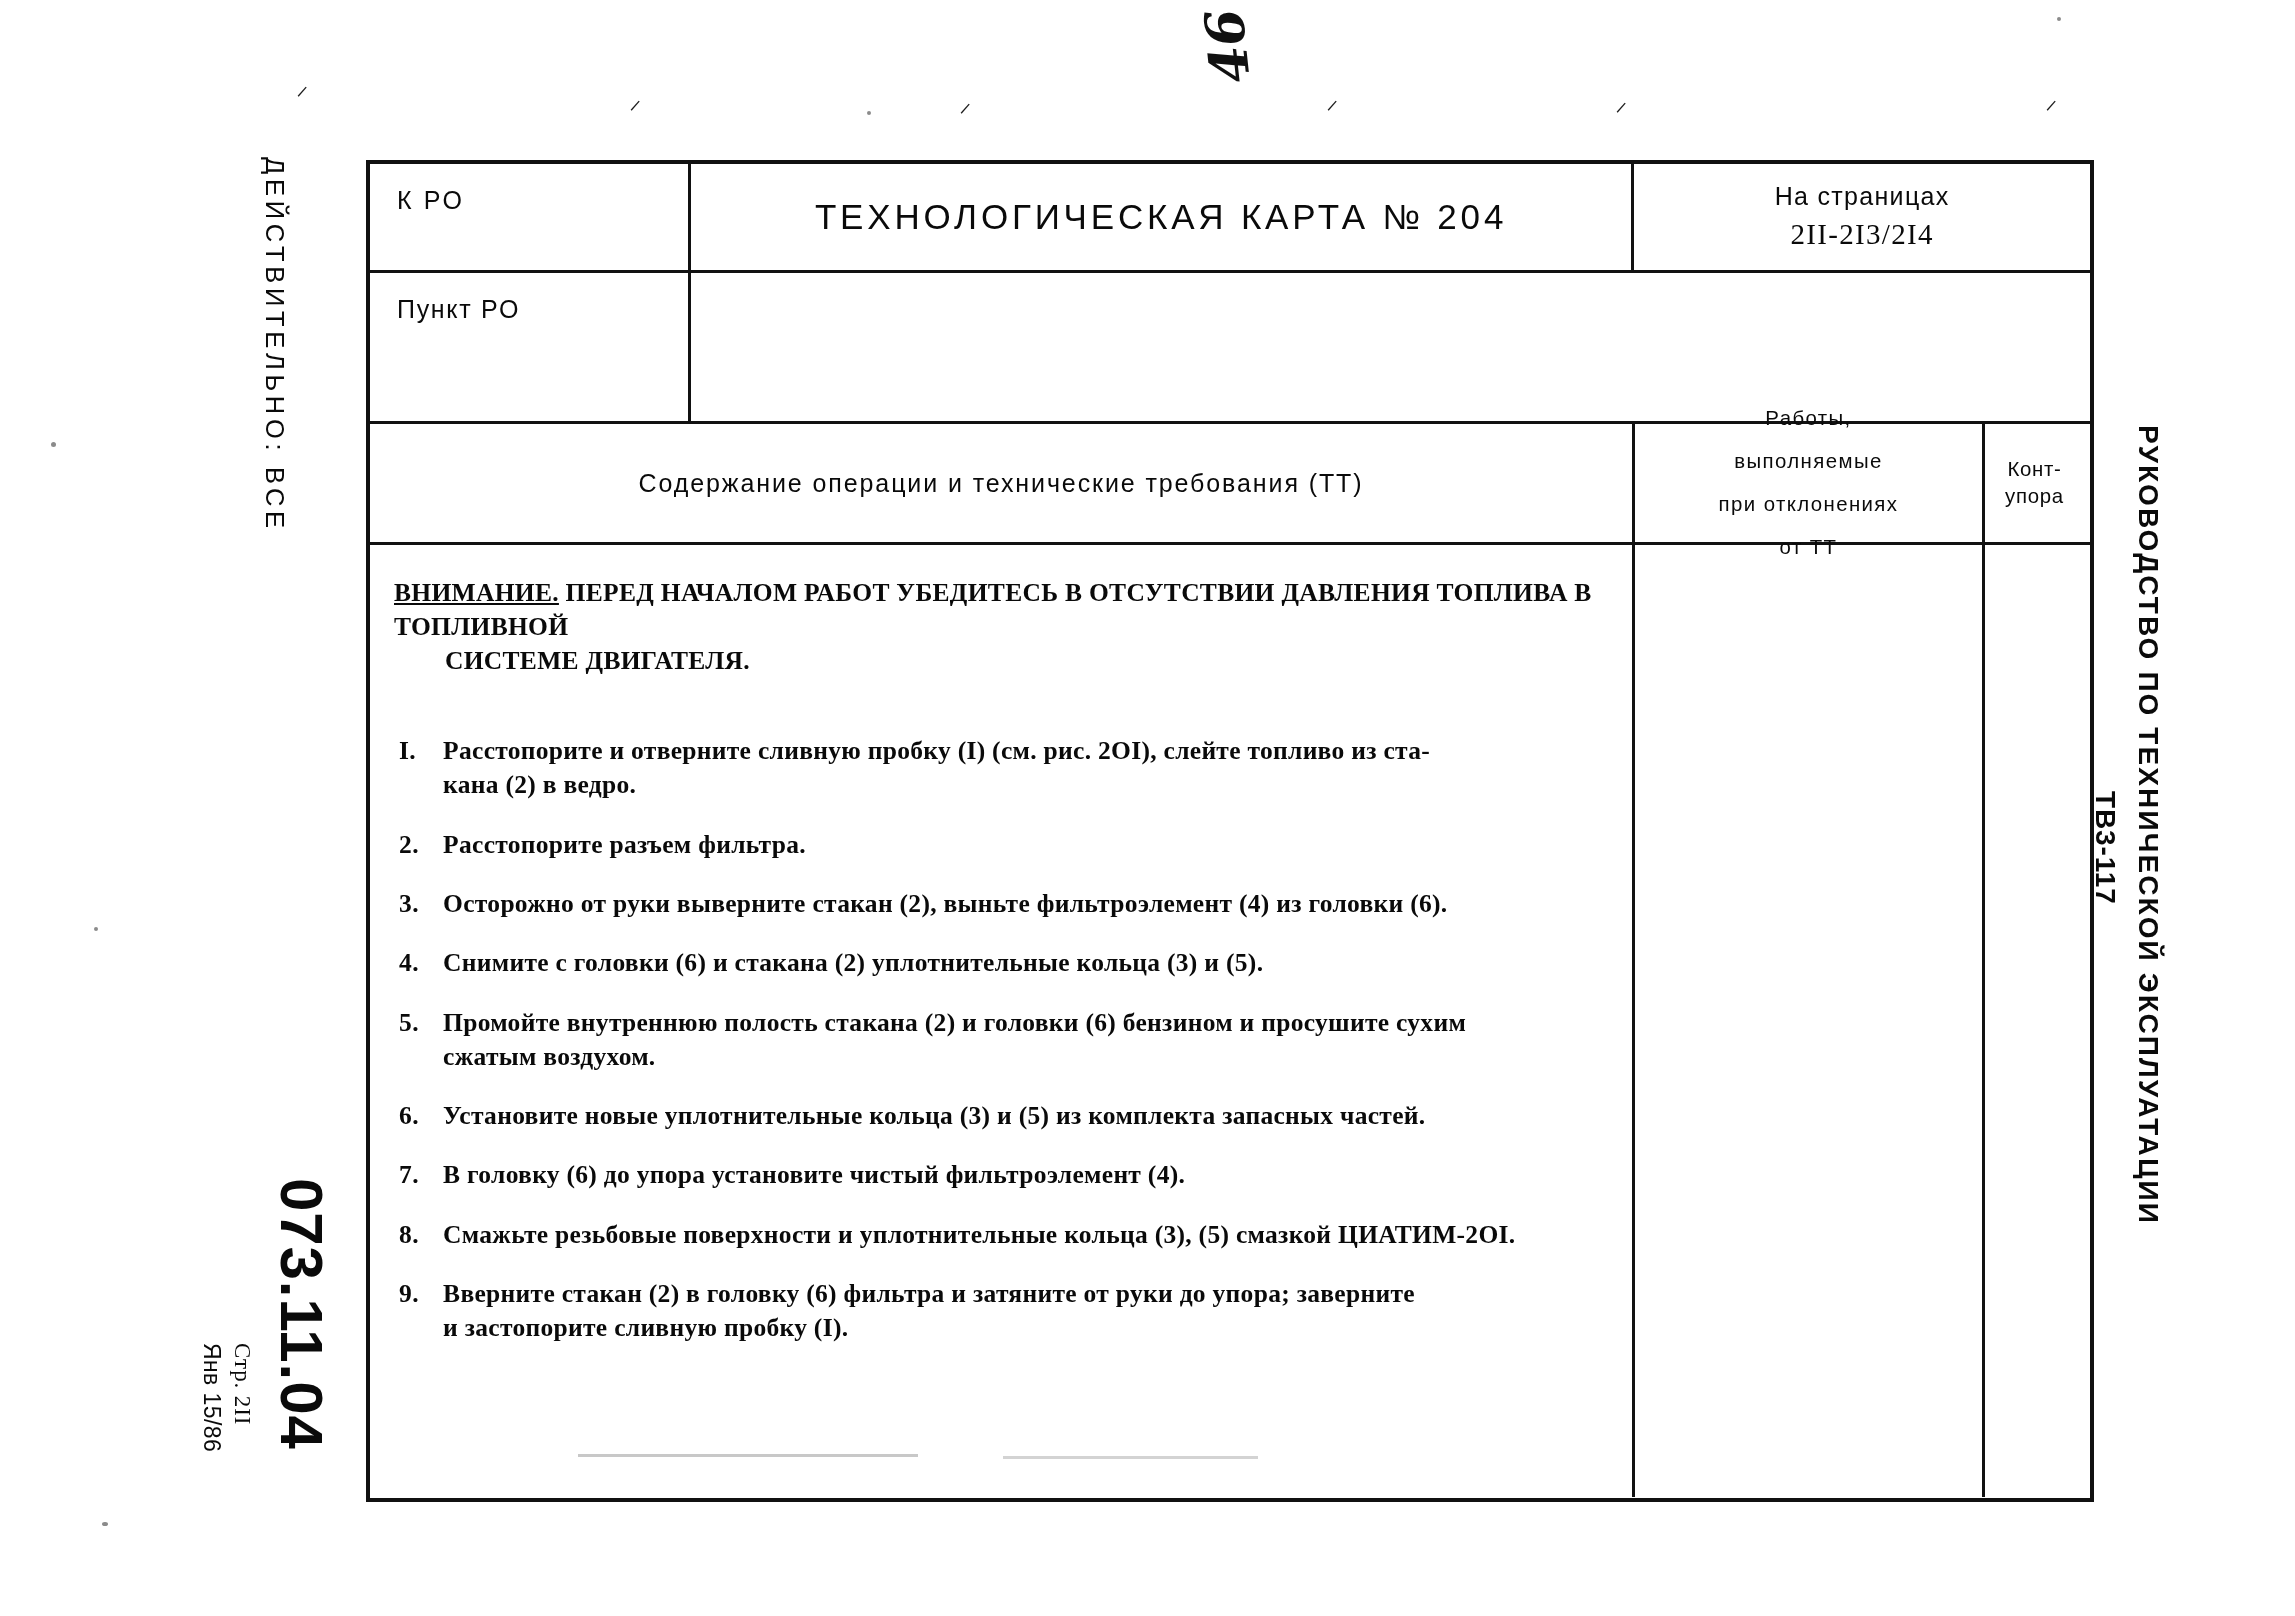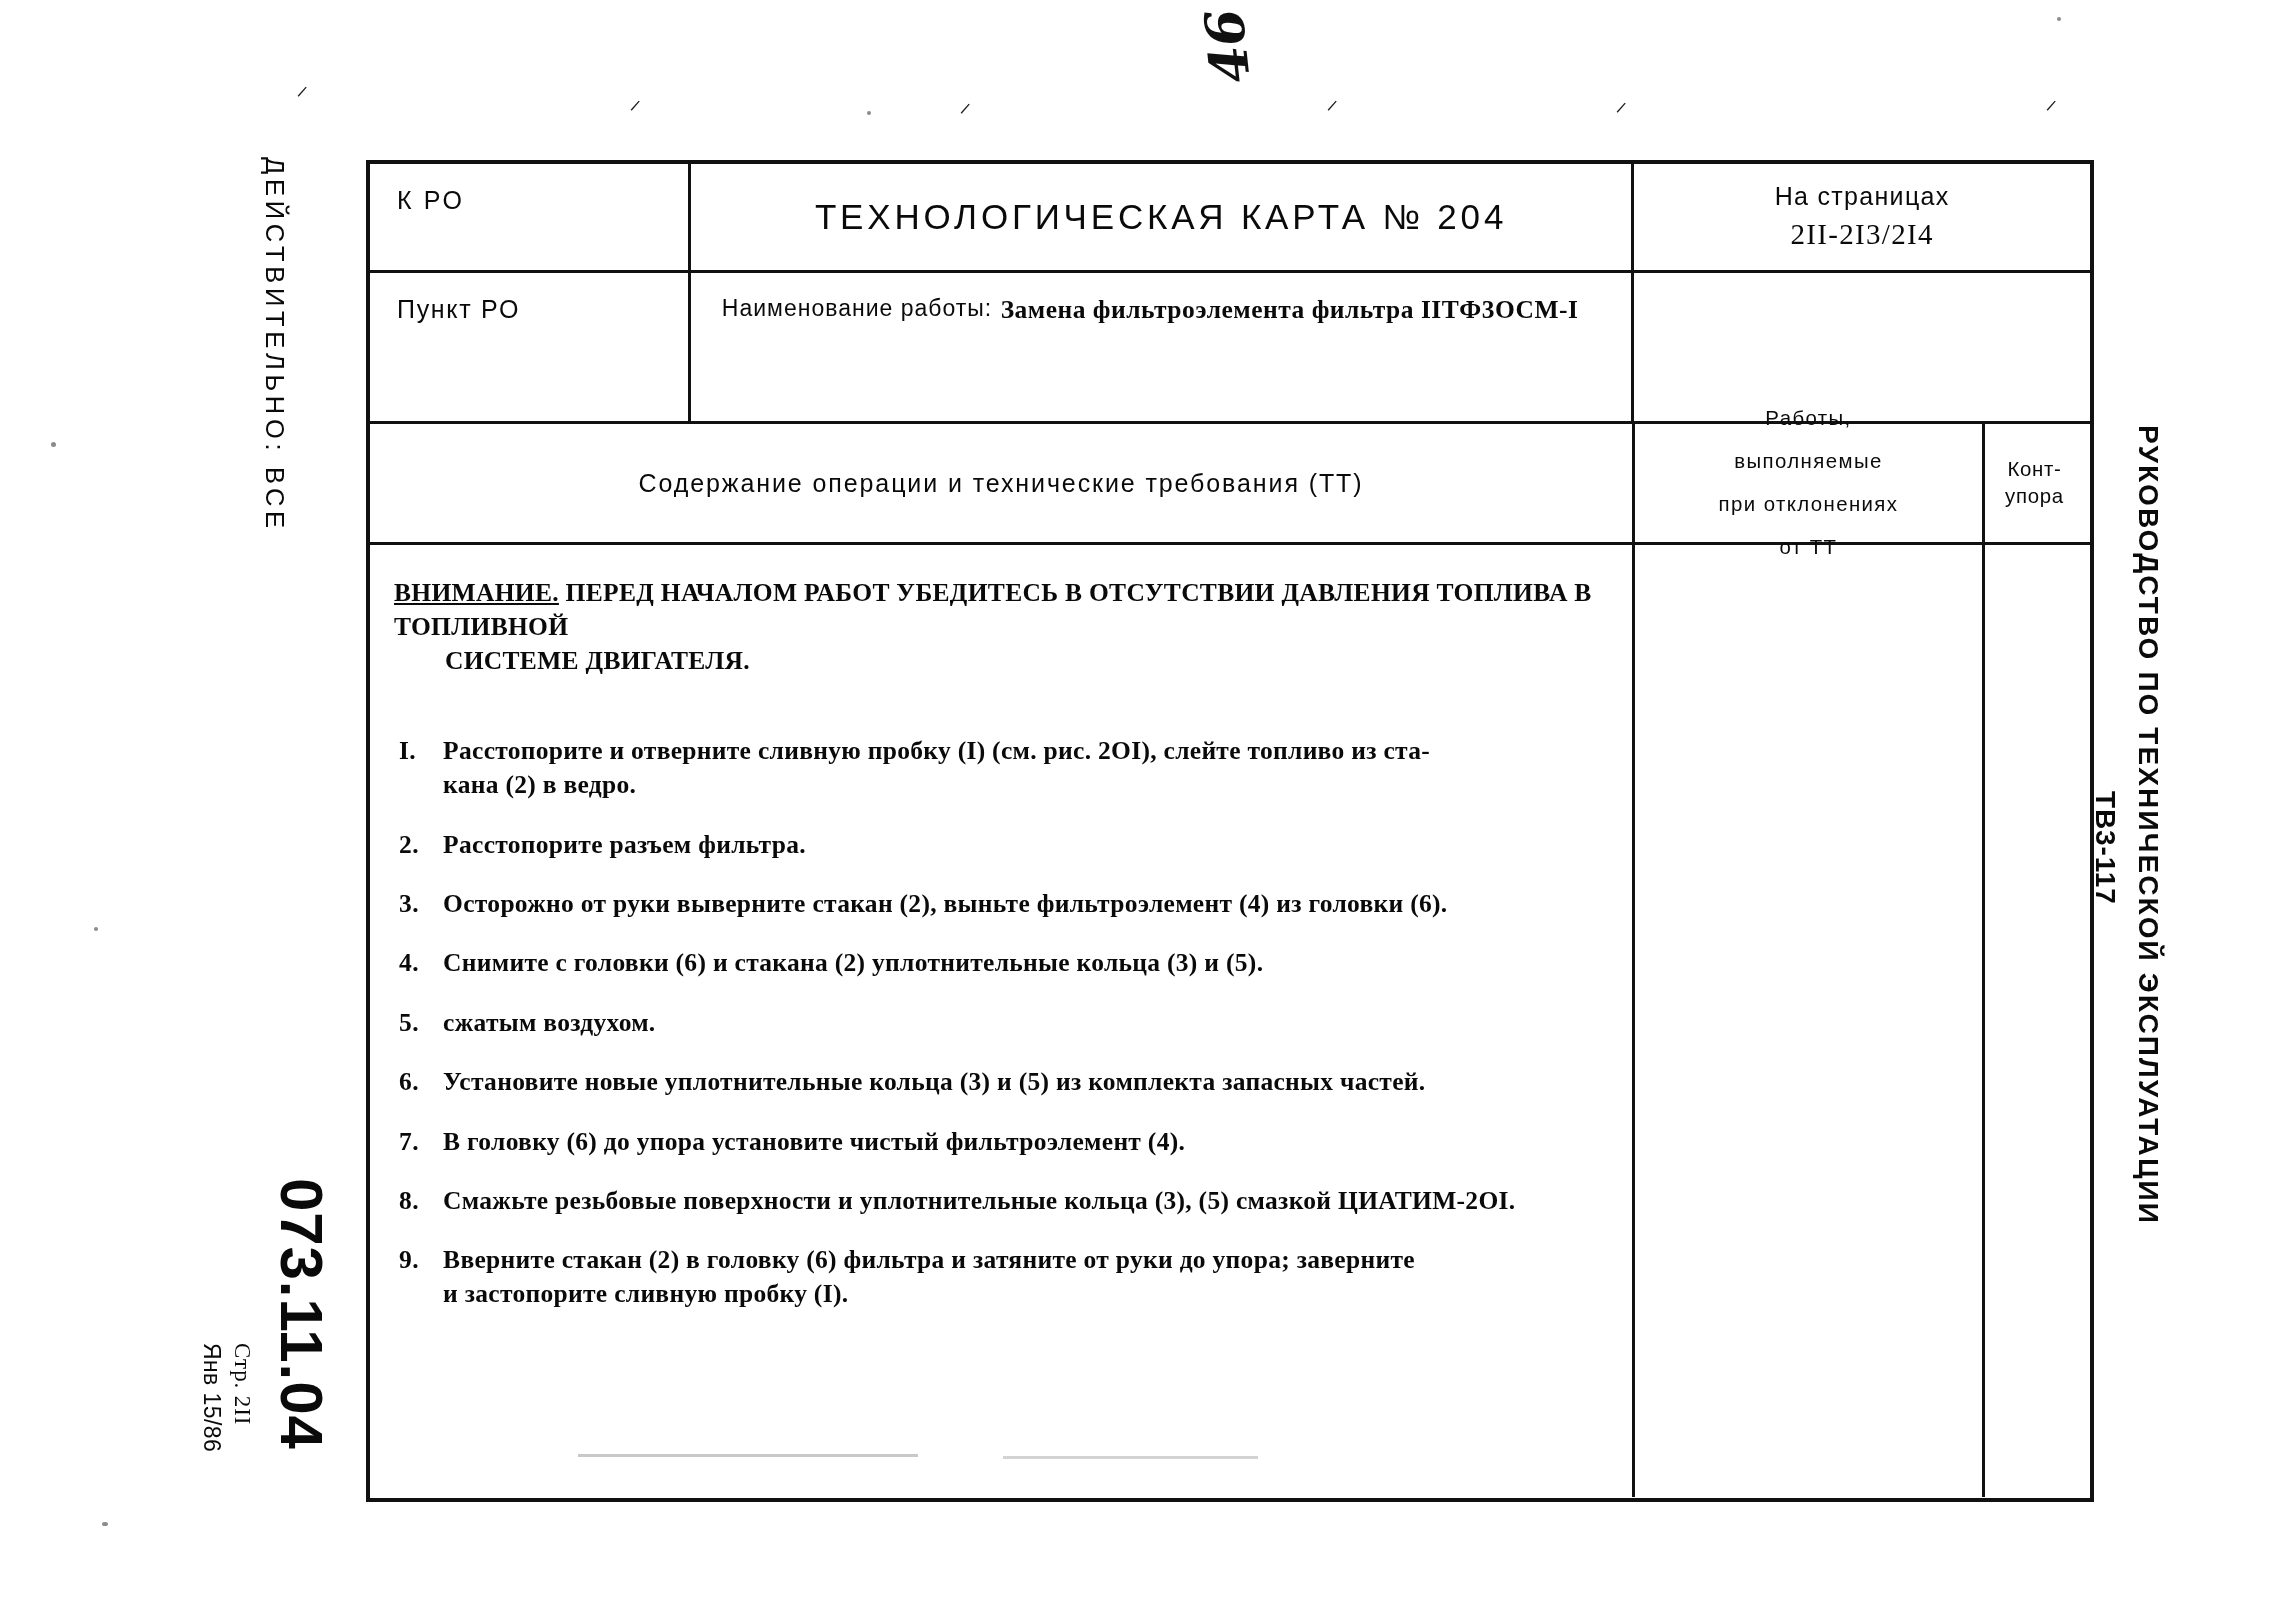--- a/index.html
+++ b/index.html
@@ -311,24 +311,20 @@
     <div class="cell" id="cell-pages">
       <div class="l1">На страницах</div>
       <div class="l2">2II-2I3/2I4</div>
     </div>
   </div>
 
   <div class="row hdiv" id="row-work">
     <div class="cell vdiv" id="cell-punkt">
       <span>Пункт РО</span>
     </div>
-    <div class="cell vdiv" id="cell-workname">
-      <span class="lbl">Наименование работы:</span>
-      <span class="val">Замена фильтроэлемента фильтра IITФ3ОСМ-I</span>
-    </div>
     <div class="cell" id="cell-work-blank"></div>
   </div>
 
   <div class="row hdiv" id="row-colhead">
     <div class="cell vdiv" id="cell-head-content">
       <span>Содержание операции и технические требования (ТТ)</span>
     </div>
     <div class="cell vdiv" id="cell-head-deviations">
       <div>Работы,</div>
       <div>выполняемые</div>
@@ -379,20 +375,21 @@
       <div class="step tw">
         <div class="num">4.</div>
         <div class="txt">
           <span>Снимите с головки (6) и стакана (2) уплотнительные кольца (3) и (5).</span>
         </div>
       </div>
 
       <div class="step tw">
         <div class="num">5.</div>
         <div class="txt">
+          <span>Промойте внутреннюю полость стакана (2) и головки (6) бензином и просушите сухим</span>
           <span class="cont">сжатым воздухом.</span>
         </div>
       </div>
 
       <div class="step tw">
         <div class="num">6.</div>
         <div class="txt">
           <span>Установите новые уплотнительные кольца (3) и (5) из комплекта запасных частей.</span>
         </div>
       </div>

